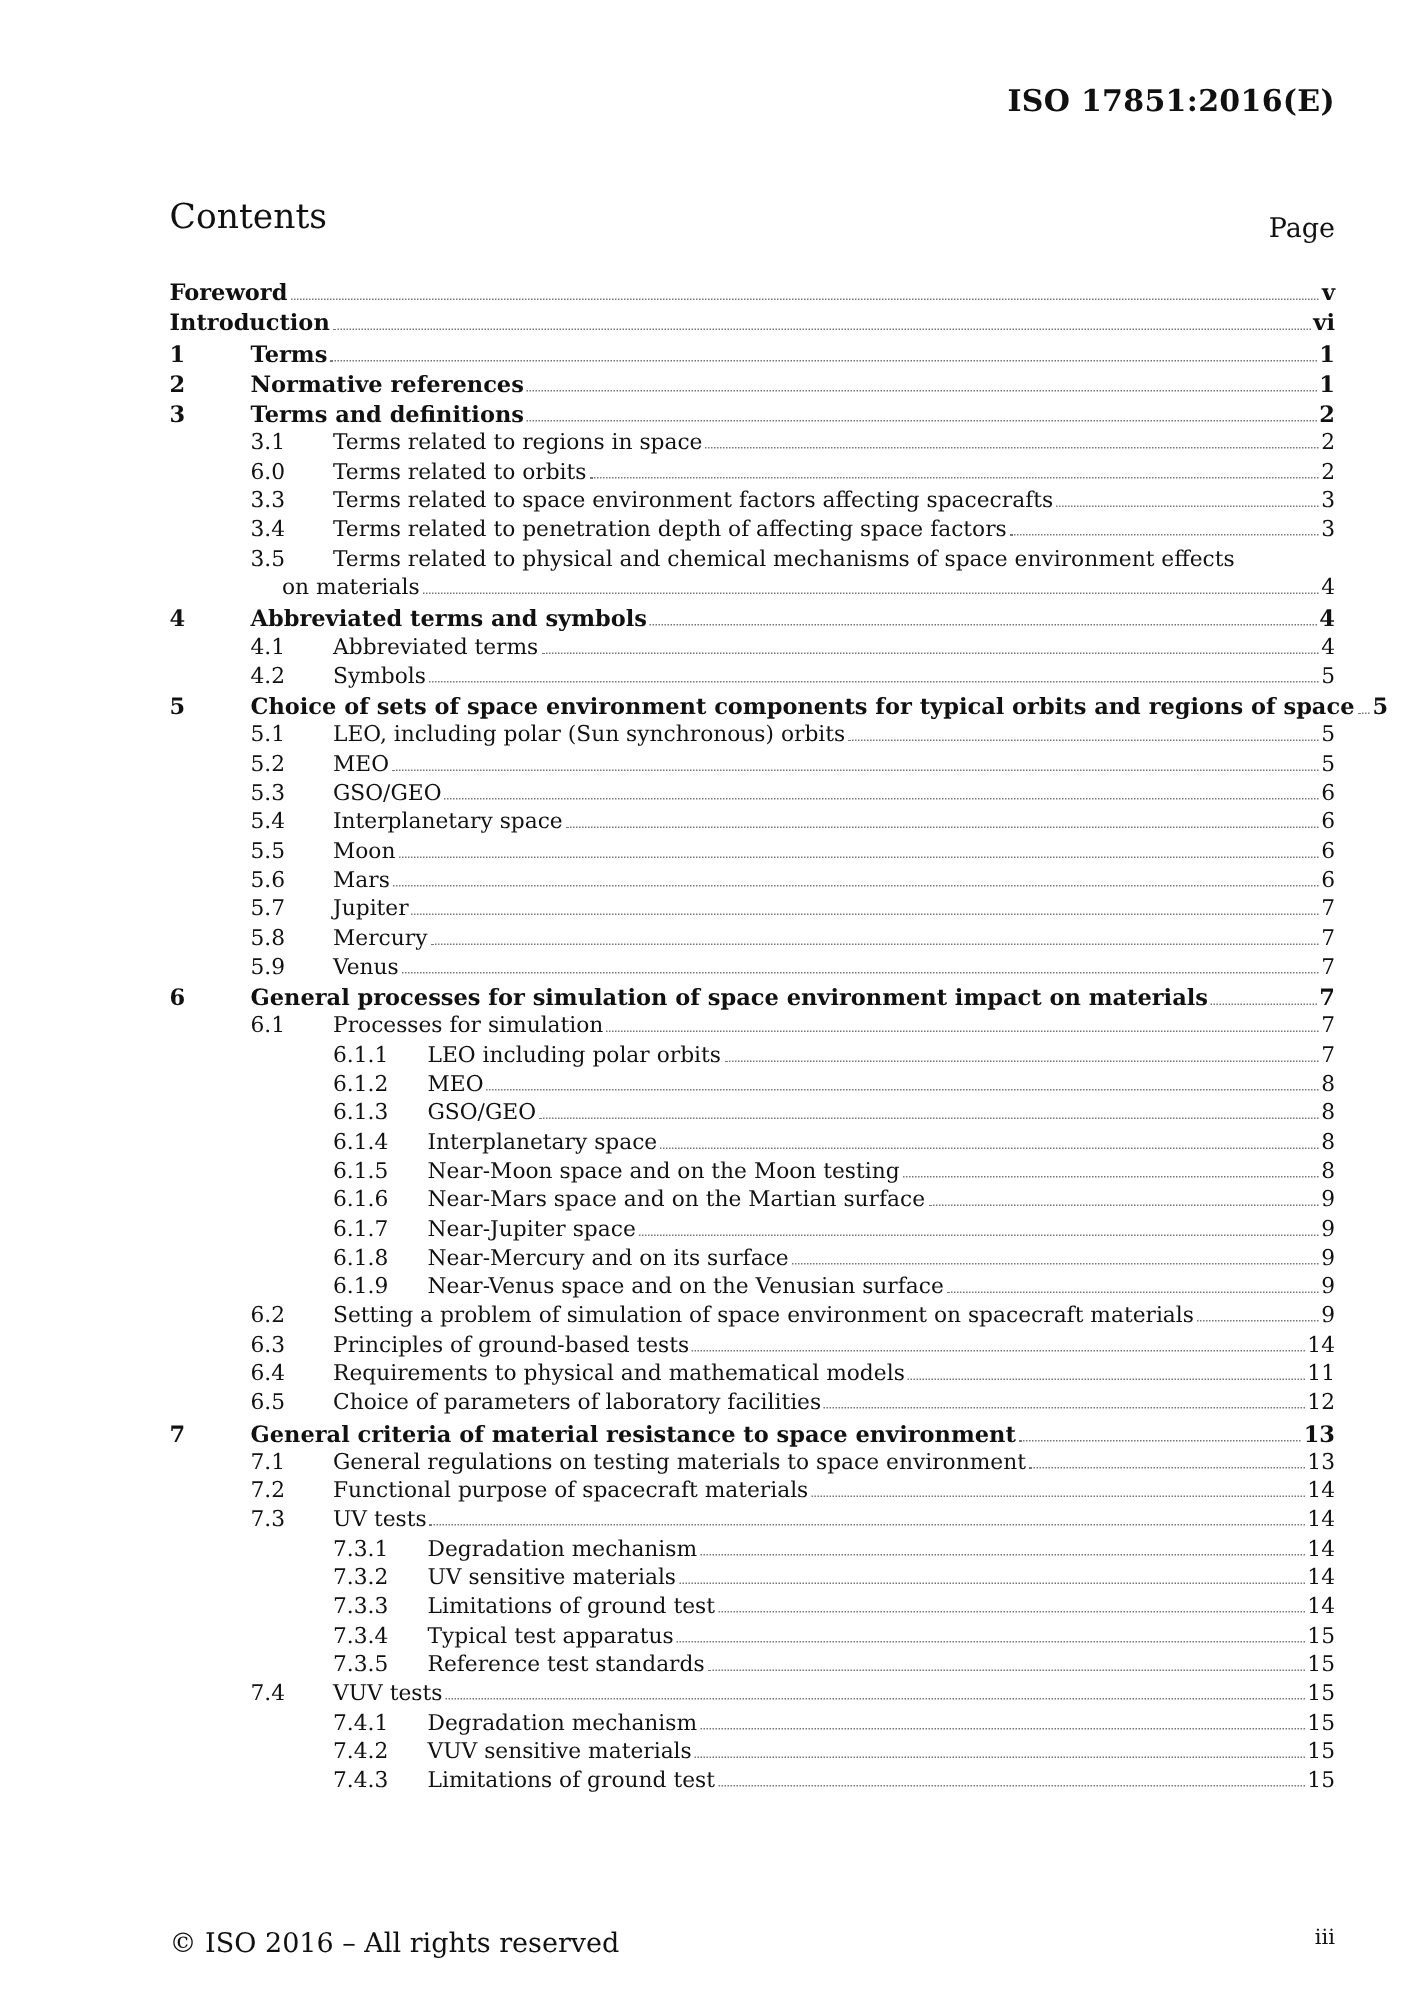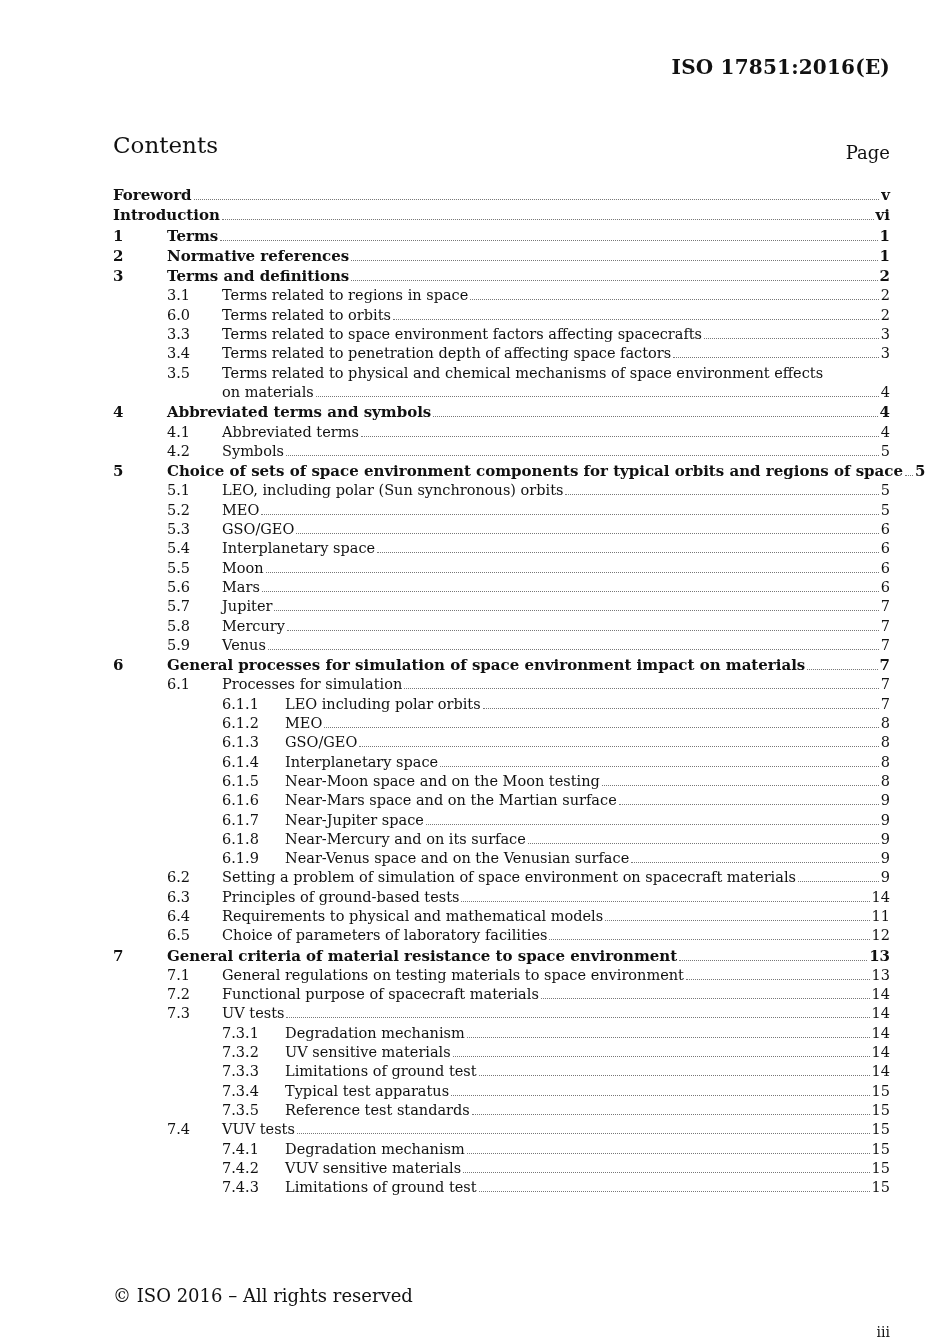--- a/index.html
+++ b/index.html
@@ -14,25 +14,25 @@
     .row.first { margin-top: 0; }
     .num { position: absolute; left: 0; }
     .row.l1 .num { left: 0; }
     .row.l2 .num { left: 54px; }
     .row.l3 .num { left: 109px; }
     .text-wrap { display: flex; align-items: baseline; flex: 1; min-width: 0; }
     .row.l1 .text-wrap { margin-left: 54px; }
     .row.l1.front .text-wrap { margin-left: 0; }
     .row.l2 .text-wrap { margin-left: 109px; }
     .row.l3 .text-wrap { margin-left: 172px; }
-    .row.cont .text-wrap { margin-left: 109px; }
+    .row.cont .text-wrap { margin-left: 75px; }
     .leader { flex: 1; border-bottom: 1px dotted #777; margin: 0 2px 4px 2px; min-width: 8px; height: 0; }
     .pg { text-align: right; }
     .footer-left { position: absolute; top: 1285px; left: 113px; font-size: 18px; }
-    .footer-right { position: absolute; top: 1284px; right: 60px; font-size: 14px; margin-top: 40px; }
+    .footer-right { position: absolute; top: 1284px; right: 60px; font-size: 14px; }
   </style>
 </head>
 <body>
 
 <div class="doc-id">ISO 17851:2016(E)</div>
 <div class="title">Contents</div>
 <div class="page-label">Page</div>
 
 <div class="toc" id="toc">
     <div class="row l1 front first">

